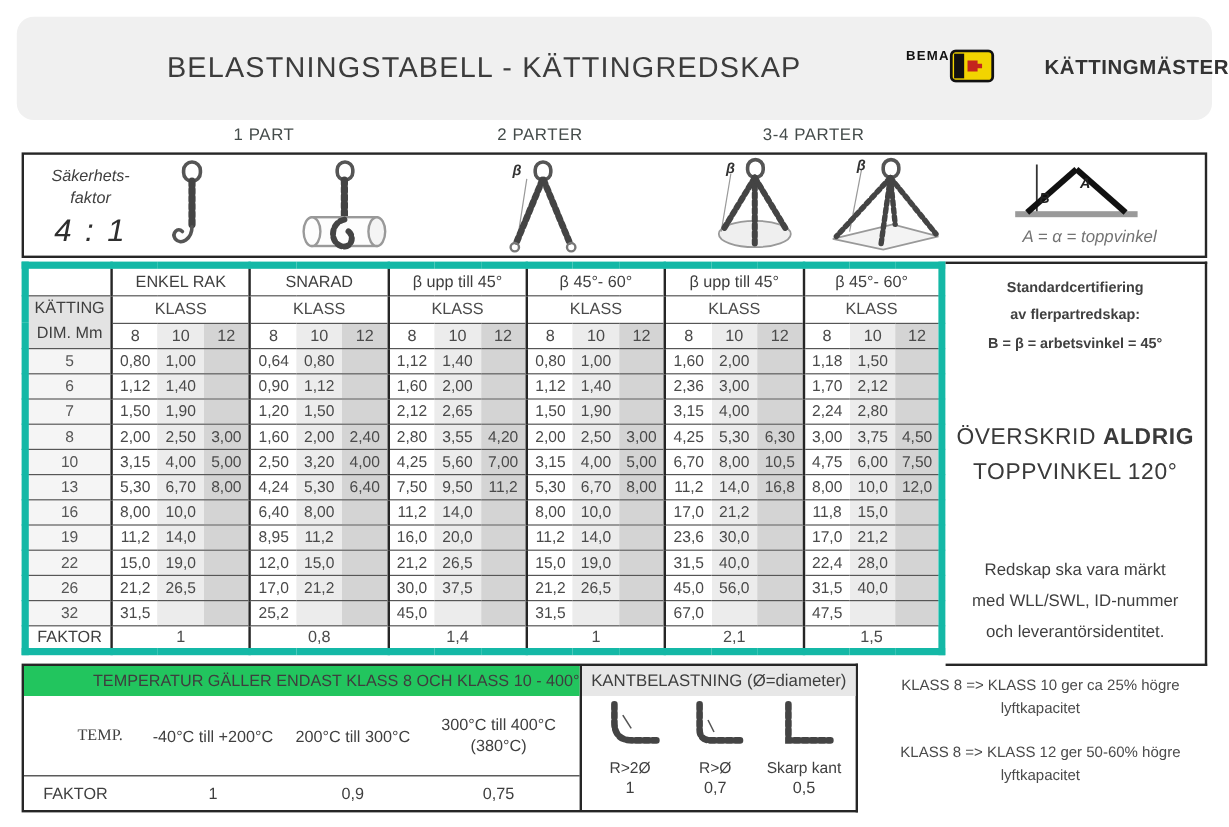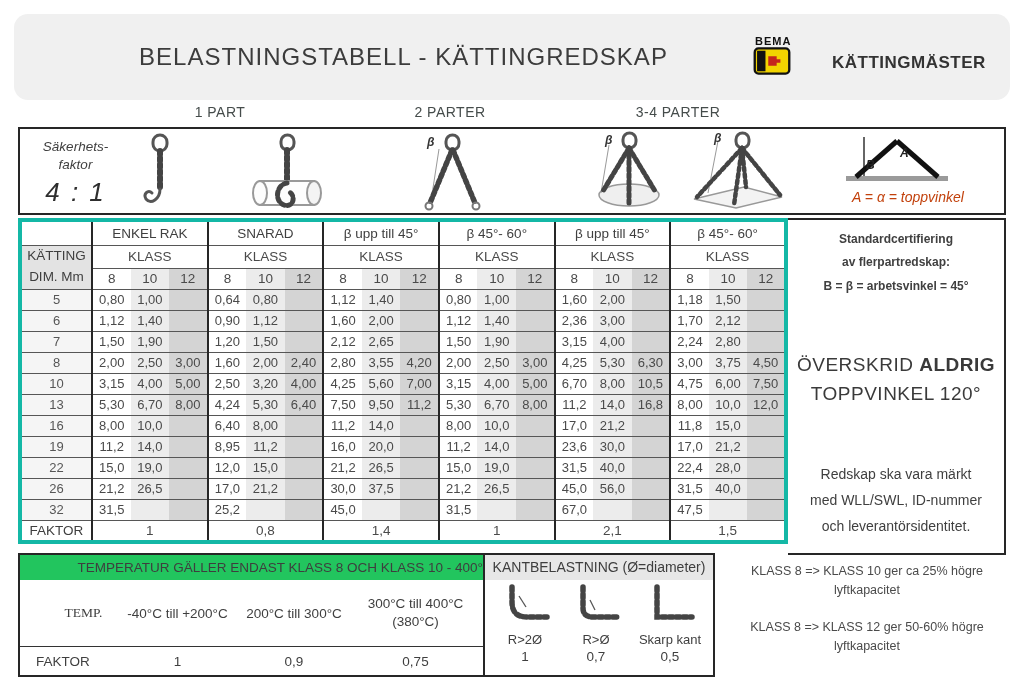--- a/index.html
+++ b/index.html
@@ -4,43 +4,43 @@
 <style>
   * { margin:0; padding:0; box-sizing:border-box; }
   html,body { width:1024px; height:689px; background:#fff; overflow:hidden;
     font-family:"Liberation Sans", sans-serif; color:#474747; }
   #page { position:relative; width:1024px; height:689px; background:#fff; }
 
   
   .title-band { position:absolute; left:14px; top:14px; width:996px; height:86px;
     background:#f0f0f0; display:flex; align-items:center;border-radius:14px; }
   .main-title { flex:1; text-align:center; font-size:24px; letter-spacing:1px; color:#3c3c3c; padding-left:40px; }
-  .logo { width:257px; padding-right:28px; display:flex; flex-direction:column; align-items:flex-start; }
+  .logo { width:257px; padding-right:28px; display:flex; flex-direction:row; align-items:flex-start; }
   .logo-bema { font-size:11px; font-weight:bold; color:#111; letter-spacing:1px; margin-left:2px; }
   .logo-row { display:flex; align-items:center; gap:5px; }
   .logo-brand { font-size:17px; font-weight:bold; color:#333; letter-spacing:0.5px;margin-left:36px; }
 
   
   .part-label { position:absolute; top:104px; width:200px; text-align:center;
     font-size:14px; color:#454c4b; letter-spacing:0.5px; }
   .en-label { position:absolute; top:105px; width:160px; text-align:center; font-size:13px; color:#4d6b65;margin-top:28px; }
 
   
   .diagram-box { position:absolute; left:18px; top:127px; width:988px; height:88px;
     border:2px solid #262626; background:#fff;font-style:italic; }
   .safety { position:absolute; left:8px; top:9px; width:95px; text-align:center; color:#3f3f3f; }
   .safety .s1 { font-size:13.5px; line-height:1.3; }
   .safety .s2 { font-size:26px; letter-spacing:2px; margin-top:4px; color:#2e2e2e; }
   .sling { position:absolute; }
   .angle-legend { position:absolute; left:788px; top:55px; width:200px; text-align:center;
-    font-size:14px; line-height:1.9; color:#c2410c; }
+    font-size:14px; line-height:1.9; color:#737373; }
 
   
   table.main { position:absolute; left:18px; top:218px; width:770px;
-    border-collapse:collapse; table-layout:fixed; border:4px solid #14b8a6;
+    border-collapse:collapse; table-layout:fixed; border:6px solid #14b8a6;
     font-size:13px; color:#4a4a4a; }
   .main th, .main td { border-bottom:1px solid #565656; text-align:center; padding:0;
     font-weight:normal; white-space:nowrap; overflow:hidden; }
   .main .gs { border-left:2px solid #262626; }
   .main tr.h1 th { height:25px; font-size:13.5px; color:#3f3f3f; }
   .main tr.h2 th { height:23px; font-size:13.5px; }
   .main tr.h3 th { height:21px; font-size:13.5px; }
   .main tbody td { height:21px; }
   .main td.dim { background:#f5f5f5; color:#565656; }
   .main th.dimhead { background:#e3e3e3; white-space:pre-line; font-size:13.5px;

